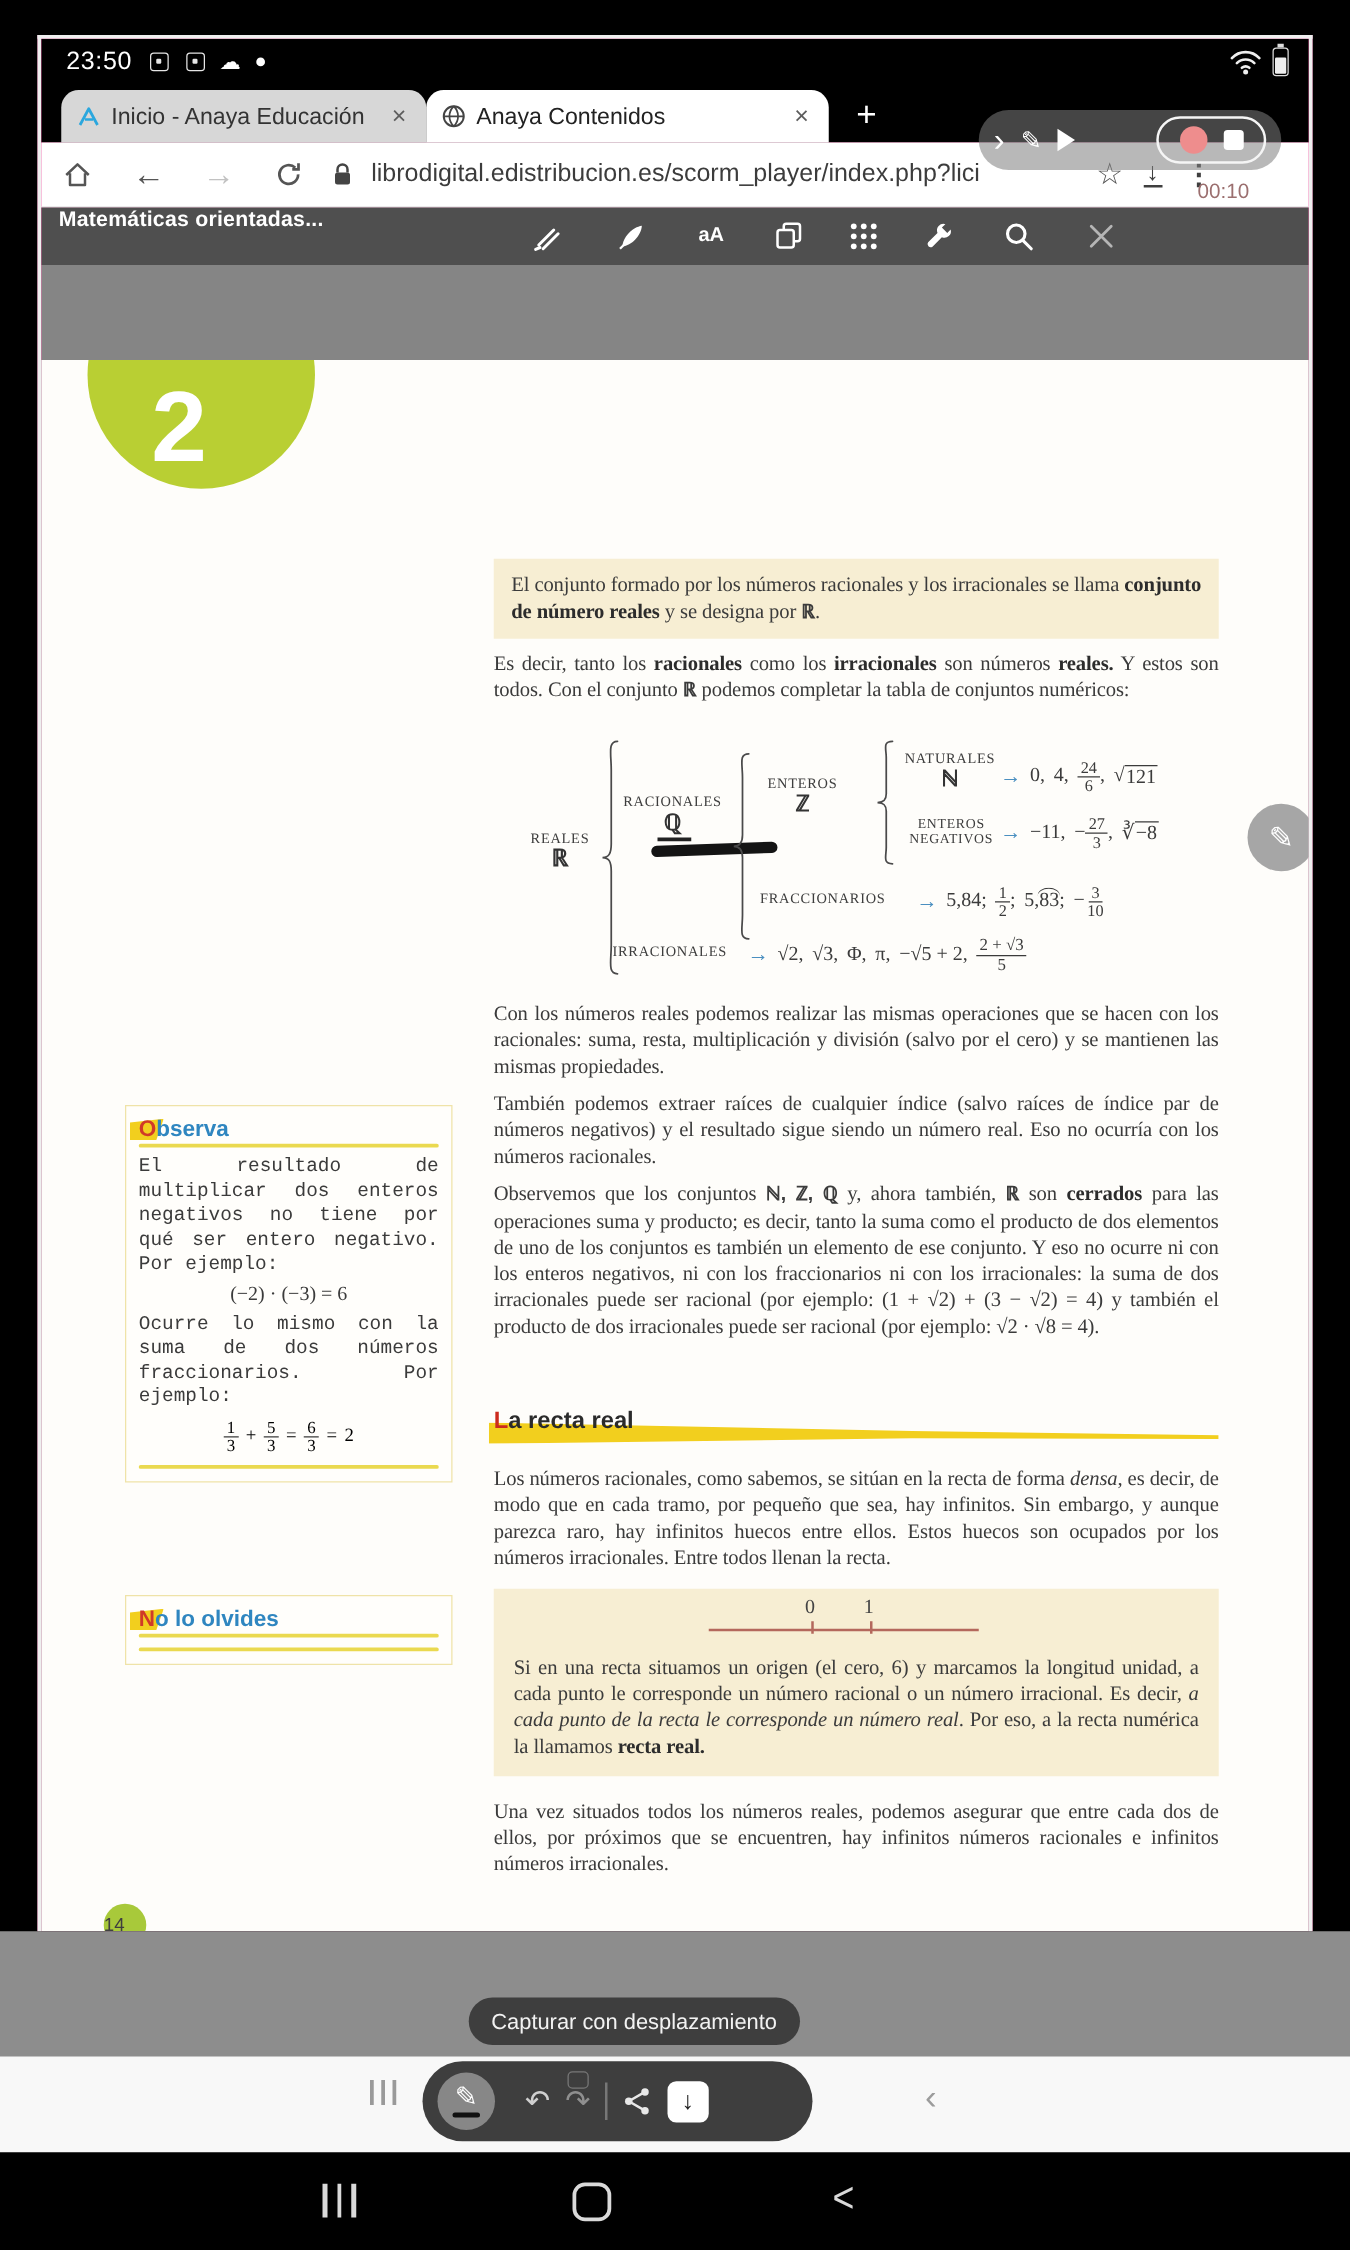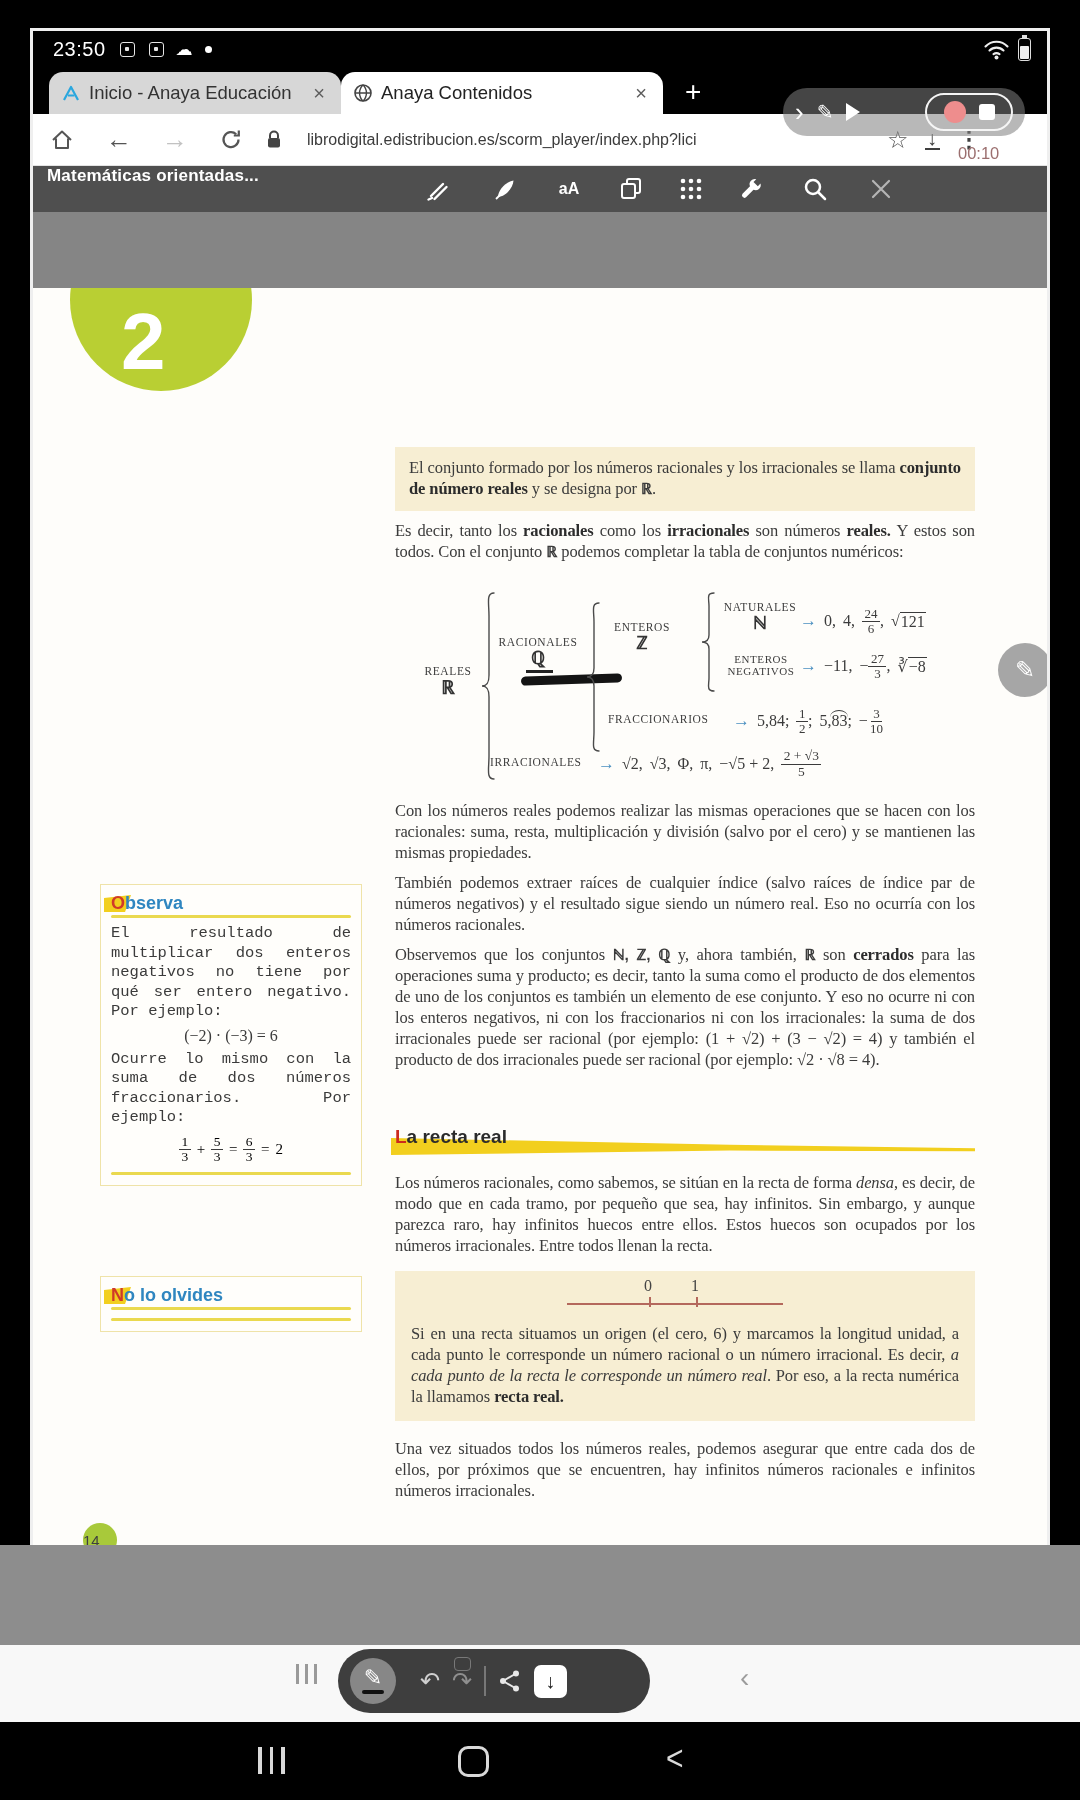--- a/index.html
+++ b/index.html
@@ -22,21 +22,21 @@
 .tabstrip{position:absolute;left:0;top:37px;width:1014px;height:46px;background:#000}
 .tab{position:absolute;bottom:0;height:42px;border-radius:14px 14px 0 0;display:flex;align-items:center;padding:0 12px}
 .tab1{left:16px;width:292px;background:#d7d7d7;color:#333}
 .tab2{left:308px;width:322px;background:#fff;color:#222}
 .tab-label{font-size:18.5px;white-space:nowrap;overflow:hidden;margin:0 8px;flex:1}
 .tab-close{font-size:20px;color:#5d5d5d;padding:0 4px}
 .newtab{position:absolute;left:652px;bottom:6px;color:#fff;font-size:28px;font-weight:300}
 
 .urlbar{position:absolute;left:0;top:83px;width:1014px;height:52px;background:#fff;display:flex;align-items:center;border-bottom:1px solid #e3e3e3}
 .ub-ic{flex:none;display:flex;align-items:center;justify-content:center}
-.url-text{font-size:16px;color:#3c3c3c;white-space:nowrap;overflow:hidden;width:574px;margin-left:18px}
+.url-text{font-size:20px;color:#3c3c3c;white-space:nowrap;overflow:hidden;width:574px;margin-left:8px}
 .ub-star{font-size:24px;color:#555;margin-left:6px}
 .dl-wrap{display:flex;flex-direction:column;align-items:center;margin-left:16px}
 .dl-arrow{font-size:20px;color:#3f3f3f;font-weight:bold;line-height:18px}
 .dl-bar{width:15px;height:2.5px;background:#3f3f3f;margin-top:1px}
 .ub-menu{font-size:23px;color:#3f3f3f;margin-left:18px;font-weight:bold}
 
 .apptoolbar{position:absolute;left:0;top:135px;width:1014px;height:46px;background:#4f4f4f;display:flex;align-items:flex-start}
 .rt-title{color:#fff;font-weight:bold;font-size:17px;margin-left:14px;letter-spacing:.2px}
 .rt-ic{position:absolute;top:0;height:46px;display:flex;align-items:center;justify-content:center;width:40px}
 .rt-aA{color:#fff;font-size:16px;font-weight:bold}
@@ -454,20 +454,21 @@
     <span class="pen">✎</span>
     <span class="play"></span>
     <span class="recpill">
       <span class="recdot"></span>
       <span class="recstop"></span>
     </span>
   </div>
   <span class="rec-timer">00:10</span>
 
   <div class="graystrip"></div>
+  <button class="capture-pill">Capturar con desplazamiento</button>
 
   <div class="whitestrip"></div>
   <div class="handle">
       <span></span>
       <span></span>
       <span></span>
     </div>
   <div class="toolpill">
     <span class="pen-sel">
         <span class="g">✎</span>

